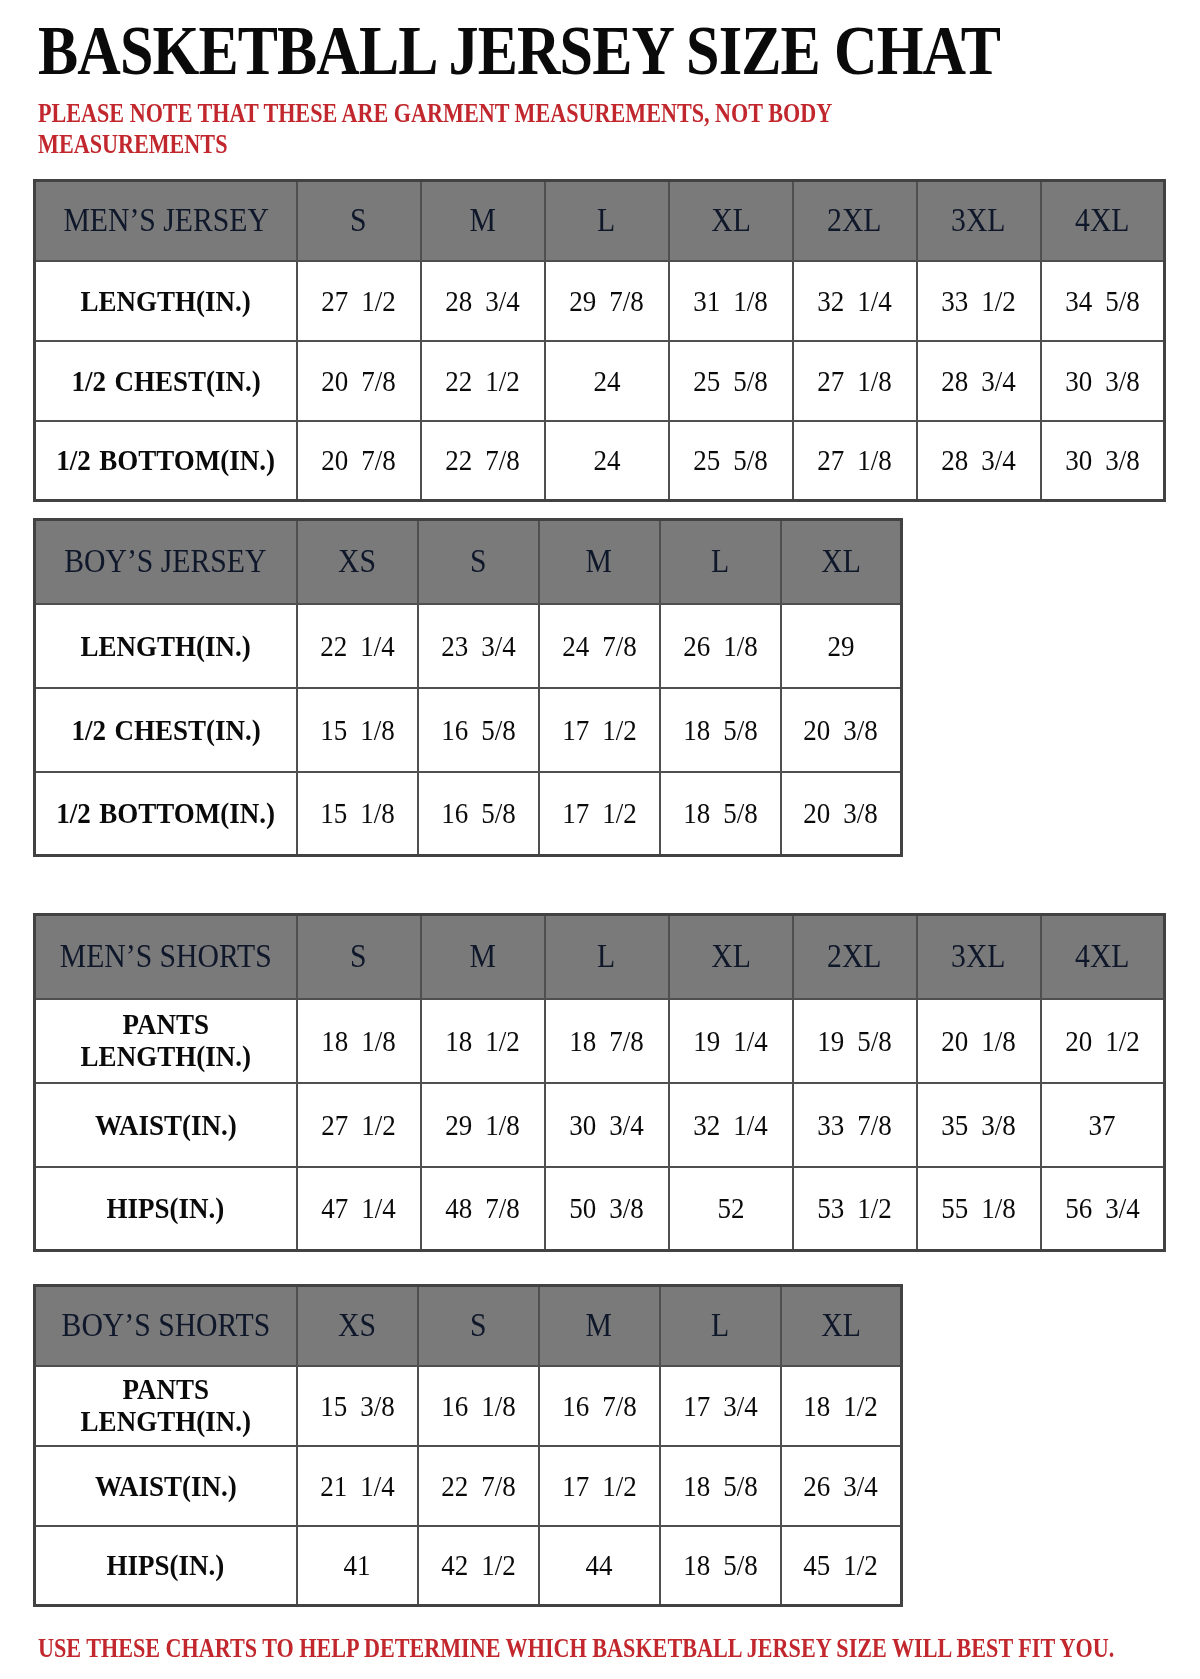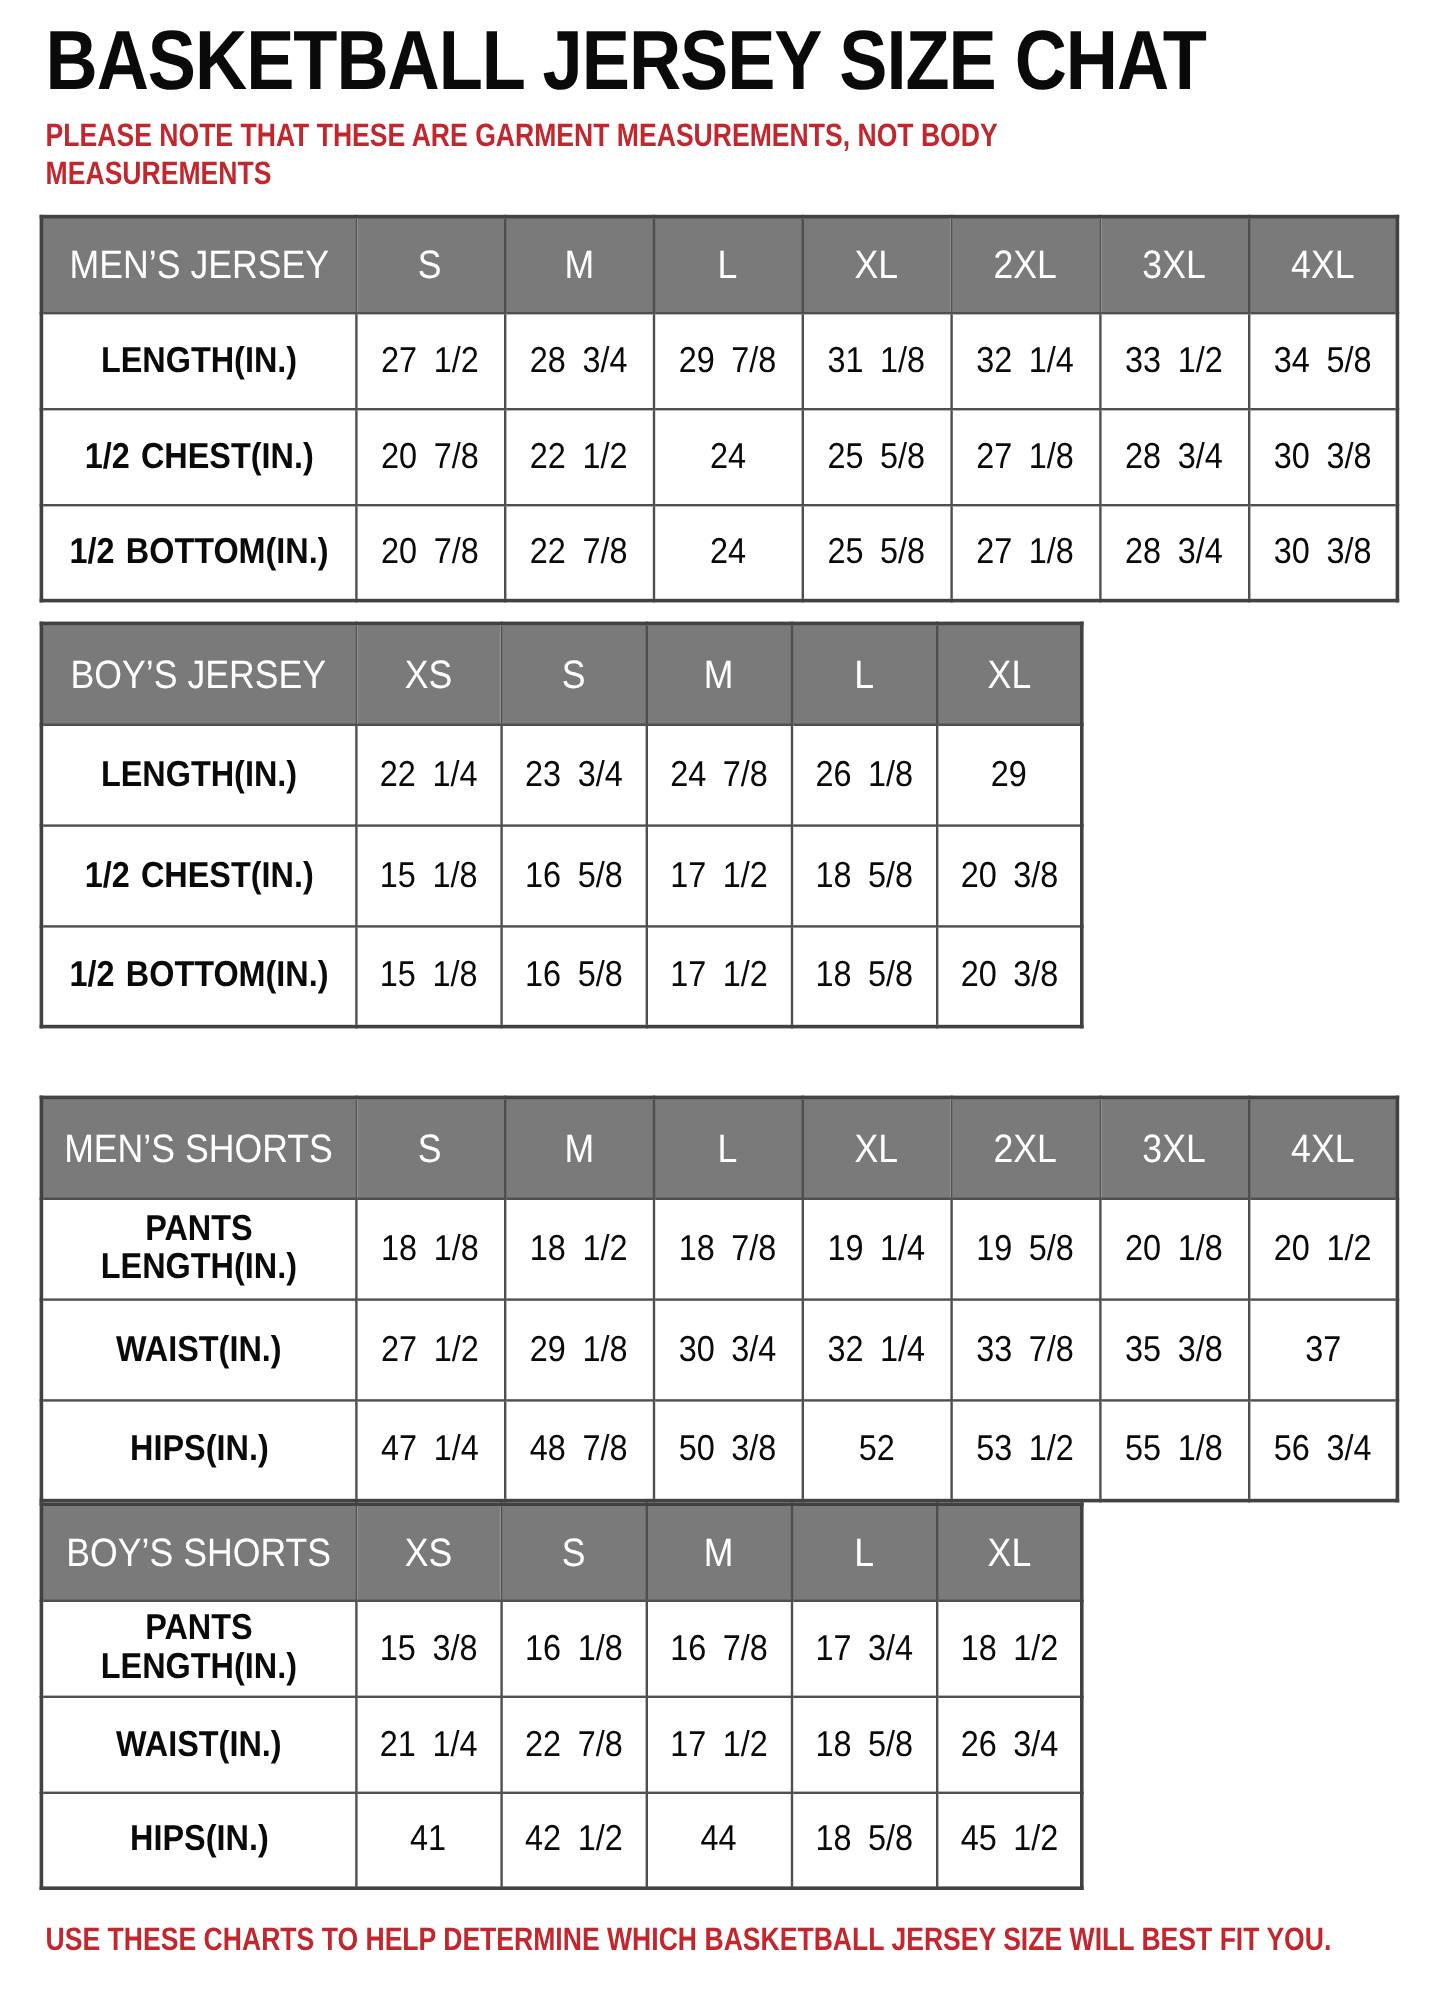--- a/index.html
+++ b/index.html
@@ -4,21 +4,21 @@
 <style>
   :root{
     --header-bg:#7a7a7a;
     --border-col:#4f4f4f;
     --outer-border:#424242;
     --accent-red:#c1272d;
     --text-black:#0a0a0a;
   }
   *{box-sizing:border-box;}
   body{margin:0;background:#ffffff;font-family:"Liberation Sans",sans-serif;}
-  .page{width:1200px;height:1679px;background:#ffffff;overflow:hidden;}
+  .page{width:1200px;height:1679px;background:#ffffff;overflow:hidden;font-family:Liberation Serif, serif;}
 
   .page-title{
     margin:14px 0 0 38px;
     font-size:70px;
     font-weight:bold;
     color:var(--text-black);
     line-height:1.05;
     white-space:nowrap;
     transform:scaleX(0.86);
     transform-origin:left top;
@@ -59,21 +59,21 @@
 
   .size-table th,.size-table td{
     border:2px solid var(--border-col);
     text-align:center;
     vertical-align:middle;
     padding:0;
     overflow:hidden;
   }
   .size-table thead th{
     background:var(--header-bg);
-    color:#ffffff;
+    color:#0f172a;
     font-weight:normal;
     font-size:33px;
   }
   .size-table tbody td{
     background:#ffffff;
     color:var(--text-black);
     font-size:30px;
     word-spacing:7px;
   }
   .size-table tbody td:first-child{
@@ -85,21 +85,21 @@
     transform:scaleX(0.9);
     text-align:center;
     line-height:1.08;
   }
   .rh80 tr{height:80px;}
   .rh84 tr{height:84px;}
 
   .mt18{margin-top:18px;}
   .mt16{margin-top:16px;}
   .mt46{margin-top:56px;}
-  .mt32{}
+  .mt32{margin-top:32px;}
 </style>
 </head>
 <body>
 
 <div class="page">
   <div class="page-title">BASKETBALL JERSEY SIZE CHAT</div>
   <div class="note">PLEASE NOTE THAT THESE ARE GARMENT MEASUREMENTS, NOT BODY MEASUREMENTS</div>
 
   <table class="size-table wide rh80 mt18">
       <colgroup>

